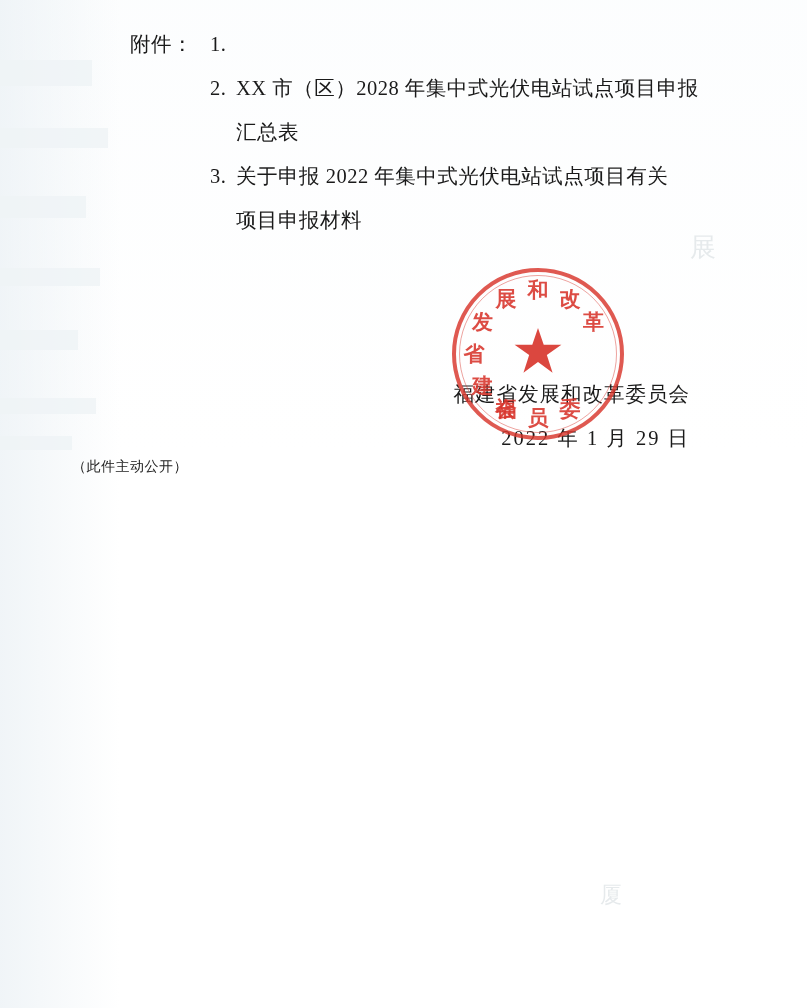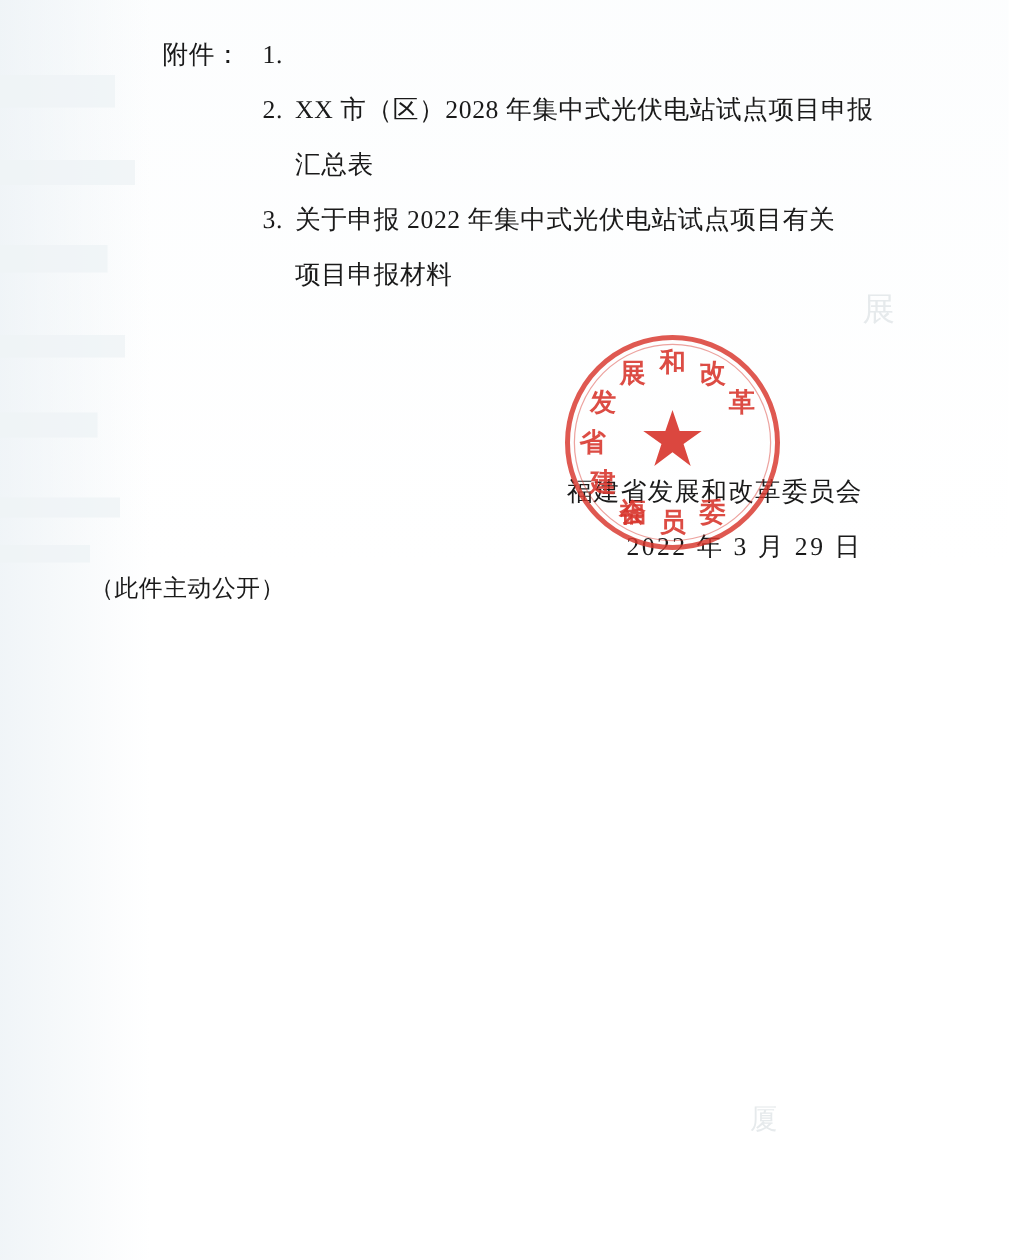--- a/index.html
+++ b/index.html
@@ -141,21 +141,21 @@
     color: #d8342b;
     opacity: 0.88;
     text-align: center;
     line-height: 26px;
   }
 
   .public-note {
     position: absolute;
     left: 72px;
     top: 458px;
-    font-size: 19px;
+    font-size: 14px;
     letter-spacing: 0.5px;
     white-space: nowrap;
   }
 
   
   .ghost {
     position: absolute;
     color: #e6eaec;
     font-size: 22px;
     pointer-events: none;
@@ -197,21 +197,21 @@
       <span class="att-text">关于申报 2022 年集中式光伏电站试点项目有关</span>
     </div>
     <div class="att-line att-cont">
       <span>项目申报材料</span>
     </div>
 
   </div>
 
   <div class="signature">
     <div>福建省发展和改革委员会</div>
-    <div class="sig-date">2022 年 3 月 29 日</div>
+    <div class="sig-date">2022 年 1 月 29 日</div>
   </div>
 
   <div class="seal">
     <div class="seal-ring"></div>
     <div class="seal-inner-ring"></div>
     <div class="seal-text">
       <div class="seal-ch" style="transform: rotate(-150deg) translate(0,-64px) rotate(150deg);">福</div>
       <div class="seal-ch" style="transform: rotate(-120deg) translate(0,-64px) rotate(120deg);">建</div>
       <div class="seal-ch" style="transform: rotate(-90deg) translate(0,-64px) rotate(90deg);">省</div>
       <div class="seal-ch" style="transform: rotate(-60deg) translate(0,-64px) rotate(60deg);">发</div>

